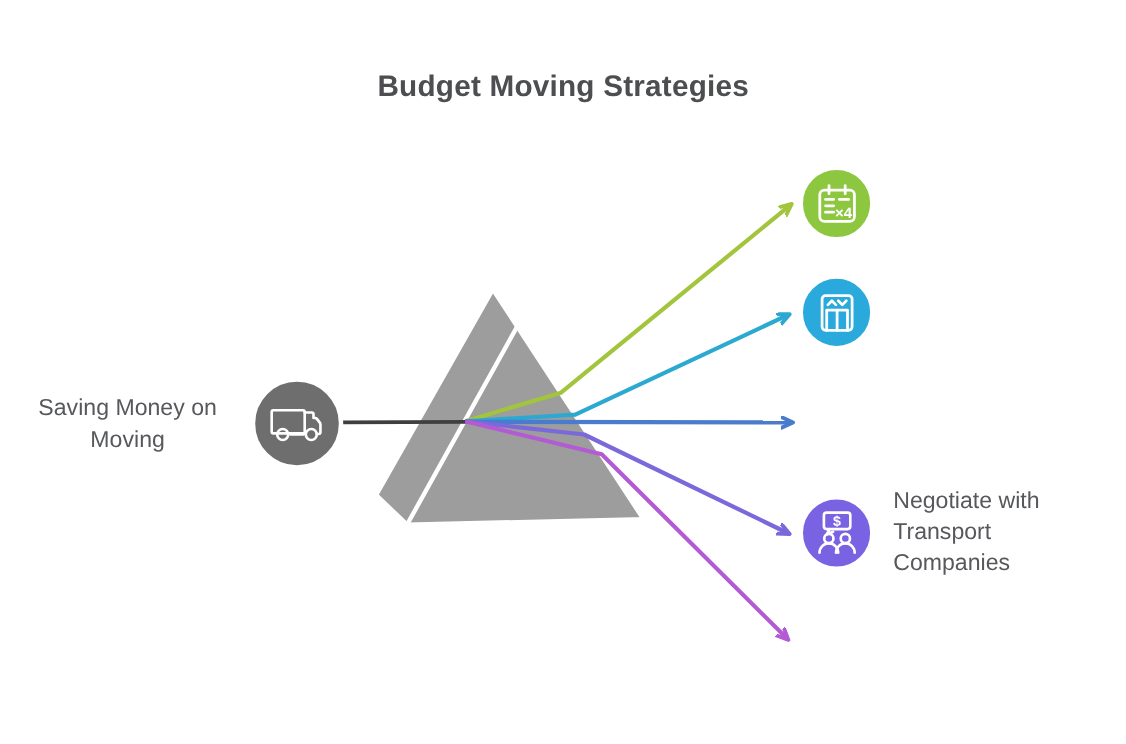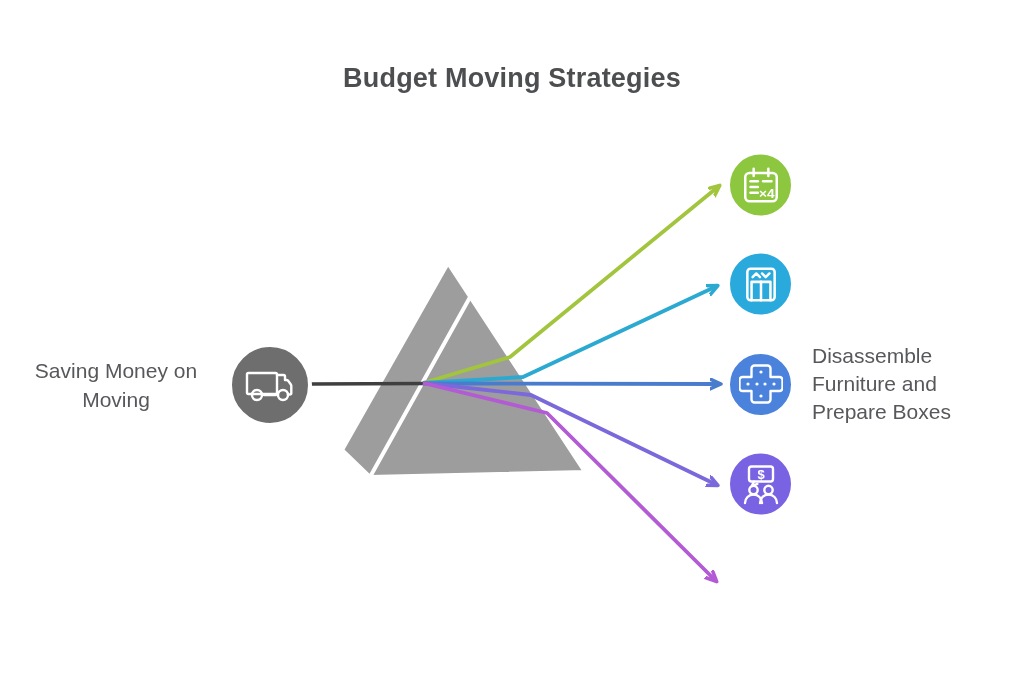--- a/index.html
+++ b/index.html
@@ -114,45 +114,32 @@
       <svg class="icon" width="42" height="42" viewBox="0 0 40 40" fill="none" stroke="#ffffff" stroke-width="2.4" stroke-linecap="round" stroke-linejoin="round">
         <rect x="7" y="5" width="26" height="30" rx="3"></rect>
         <polyline points="12,13 15.5,9.5 19,13"></polyline>
         <polyline points="21,9.5 24.5,13 28,9.5"></polyline>
         <polyline points="11,35 11,17.5 29,17.5 29,35"></polyline>
         <line x1="20" y1="17.5" x2="20" y2="35"></line>
       </svg>
     </div>
   </div>
 
-  <div class="item" style="top:384px">
-    <div class="bubble" style="background: rgb(75, 130, 220);">
-      <svg class="icon" width="44" height="44" viewBox="0 0 44 44" fill="none" stroke="#ffffff" stroke-width="2.4" stroke-linecap="round" stroke-linejoin="round">
-        <path d="M15.5,3.5 h13 a3,3 0 0 1 3,3 V15 h9 a3,3 0 0 1 3,3 v8 a3,3 0 0 1 -3,3 h-9 v8.5 a3,3 0 0 1 -3,3 h-13 a3,3 0 0 1 -3,-3 V29 h-9 a3,3 0 0 1 -3,-3 v-8 a3,3 0 0 1 3,-3 h9 V6.5 a3,3 0 0 1 3,-3 z"></path>
-        <circle cx="22" cy="10" r="1.6" fill="#ffffff" stroke="none"></circle>
-        <circle cx="22" cy="34" r="1.6" fill="#ffffff" stroke="none"></circle>
-        <circle cx="9" cy="22" r="1.6" fill="#ffffff" stroke="none"></circle>
-        <circle cx="35" cy="22" r="1.6" fill="#ffffff" stroke="none"></circle>
-        <circle cx="18" cy="22" r="1.6" fill="#ffffff" stroke="none"></circle>
-        <circle cx="26" cy="22" r="1.6" fill="#ffffff" stroke="none"></circle>
-      </svg>
-    </div>
-    <div class="item-label">Disassemble
-Furniture and
-Prepare Boxes</div>
-  </div>
 
   <div class="item" style="top:484px">
     <div class="bubble" style="background: rgb(122, 99, 226);">
       <svg class="icon" width="44" height="44" viewBox="0 0 44 44" fill="none" stroke="#ffffff" stroke-width="2.4" stroke-linecap="round" stroke-linejoin="round">
         <rect x="10" y="4" width="24" height="15" rx="2.5"></rect>
         <path d="M15,19 l-2.2,4.6 l5.6,-2.2"></path>
         <text x="22" y="16" text-anchor="middle" fill="#ffffff" stroke="none" font-size="13" font-weight="bold" font-family="Liberation Sans, sans-serif">$</text>
         <circle cx="14.5" cy="27.5" r="4.2"></circle>
         <circle cx="29.5" cy="27.5" r="4.2"></circle>
         <path d="M6,40.5 a8.5,8.5 0 0 1 17,0"></path>
         <path d="M21,40.5 a8.5,8.5 0 0 1 17,0"></path>
       </svg>
     </div>
+    <div class="item-label">Negotiate with
+Transport
+Companies</div>
   </div>
 
 
 </div>
 
 </body></html>

